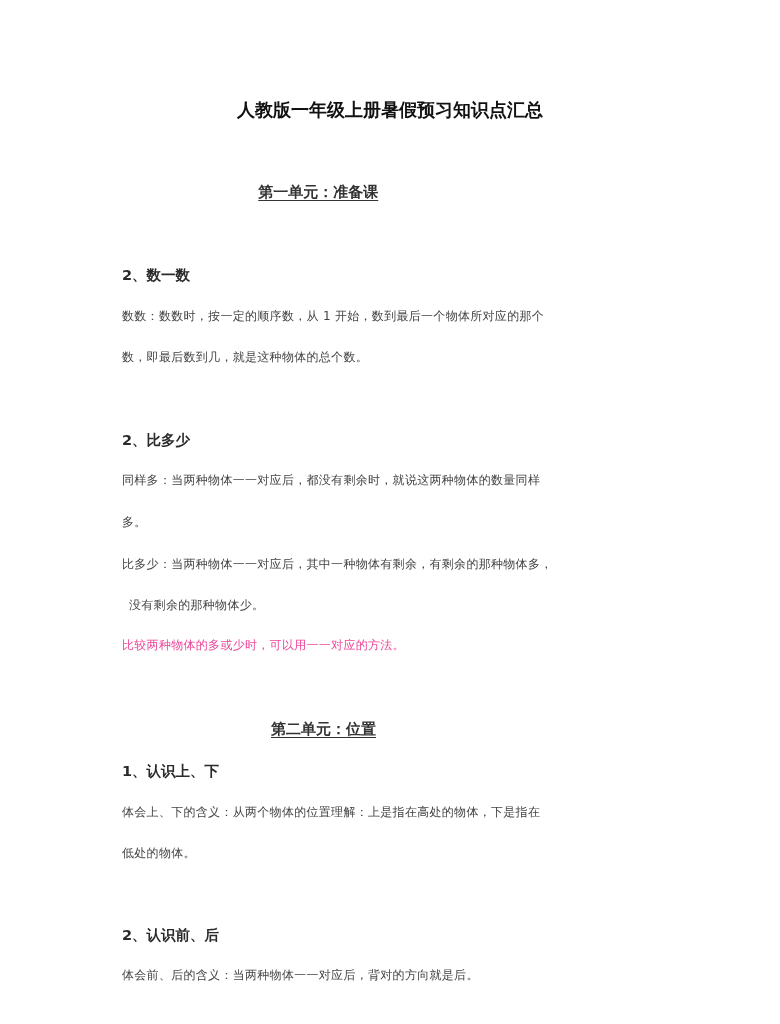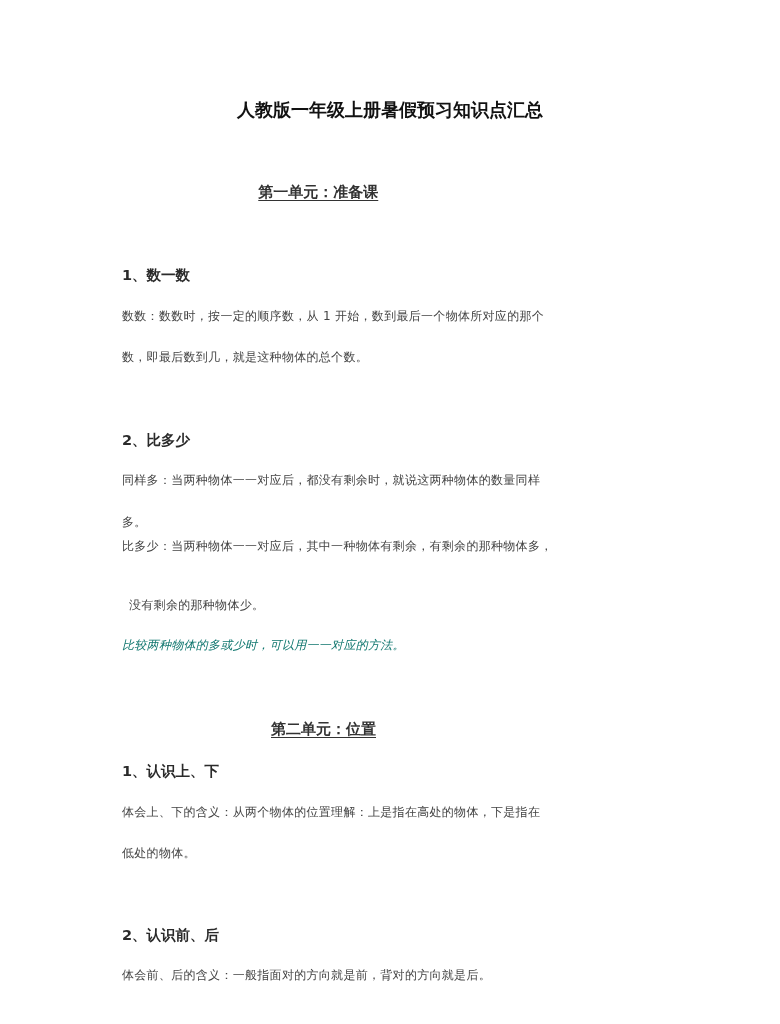--- a/index.html
+++ b/index.html
@@ -6,46 +6,46 @@
   body { width: 780px; height: 1024px; position: relative; overflow: hidden;
          font-family: "DejaVu Sans", "Liberation Sans", sans-serif; color: #3a3a3a; }
   .abs { position: absolute; white-space: nowrap; }
   .doc-title { top: 98px; left: 0; width: 780px; text-align: center;
                font-size: 18px; font-weight: bold; color: #111; }
   .unit-title { left: 0; width: 647px; text-align: center; font-size: 15px;
                 font-weight: bold; color: #333; }
   .unit-title span { text-decoration: underline; text-underline-offset: 3px; }
   .heading { left: 122px; font-size: 14.5px; font-weight: bold; color: #2a2a2a; }
   .para { left: 122px; font-size: 12px; color: #444; letter-spacing: 0.3px; }
-  .red { color: #0f766e; font-style: italic; }
+  .red { color: #ec4899; }
 </style>
 </head>
 <body>
 
 <div>
   <div class="abs doc-title">人教版一年级上册暑假预习知识点汇总</div>
 
   <div class="abs unit-title" style="top:183px;">
     <span>第一单元：准备课</span>&nbsp;&nbsp;
   </div>
 
-  <div class="abs heading" style="top:266px;">1、数一数</div>
+  <div class="abs heading" style="top:266px;">2、数一数</div>
   <div class="abs para" style="top:308px;">数数：数数时，按一定的顺序数，从 1 开始，数到最后一个物体所对应的那个</div>
   <div class="abs para" style="top:349px;">数，即最后数到几，就是这种物体的总个数。</div>
 
   <div class="abs heading" style="top:431px;">2、比多少</div>
   <div class="abs para" style="top:472px;">同样多：当两种物体一一对应后，都没有剩余时，就说这两种物体的数量同样</div>
   <div class="abs para" style="top:514px;">多。</div>
-  <div class="abs para" style="top:538px;font-family:Liberation Mono, monospace;">比多少：当两种物体一一对应后，其中一种物体有剩余，有剩余的那种物体多，</div>
+  <div class="abs para" style="top:556px;font-family:Liberation Mono, monospace;">比多少：当两种物体一一对应后，其中一种物体有剩余，有剩余的那种物体多，</div>
   <div class="abs para" style="top:597px;margin-left:7px;">没有剩余的那种物体少。</div>
   <div class="abs para red" style="top:637px;">比较两种物体的多或少时，可以用一一对应的方法。</div>
 
   <div class="abs unit-title" style="top:720px;">
     <span>第二单元：位置</span>
   </div>
 
   <div class="abs heading" style="top:762px;">1、认识上、下</div>
   <div class="abs para" style="top:804px;">体会上、下的含义：从两个物体的位置理解：上是指在高处的物体，下是指在</div>
   <div class="abs para" style="top:845px;">低处的物体。</div>
 
   <div class="abs heading" style="top:926px;">2、认识前、后</div>
-  <div class="abs para" style="top:967px;">体会前、后的含义：一般指面对的方向就是前，背对的方向就是后。</div>
+  <div class="abs para" style="top:967px;">体会前、后的含义：当两种物体一一对应后，背对的方向就是后。</div>
 </div>
 
 </body></html>

